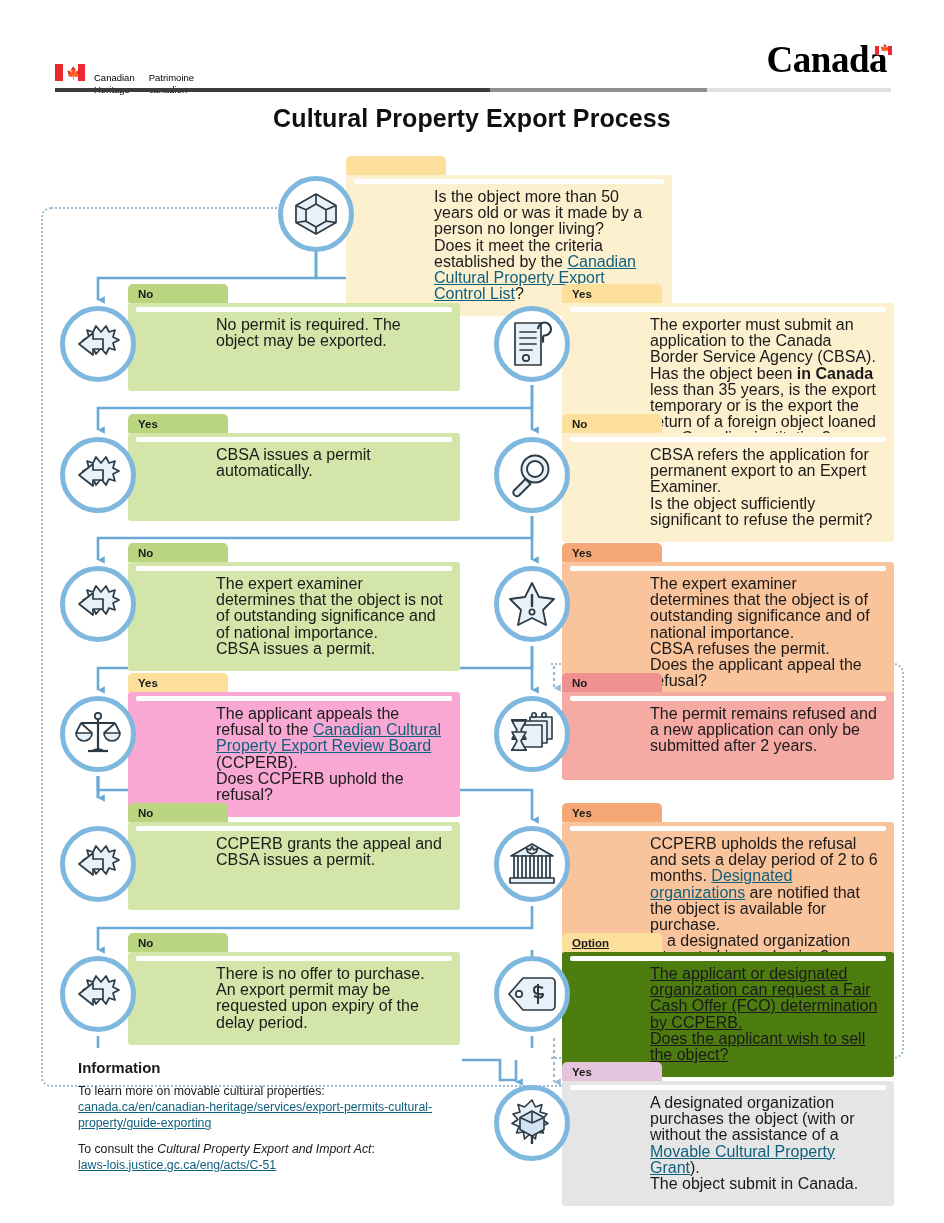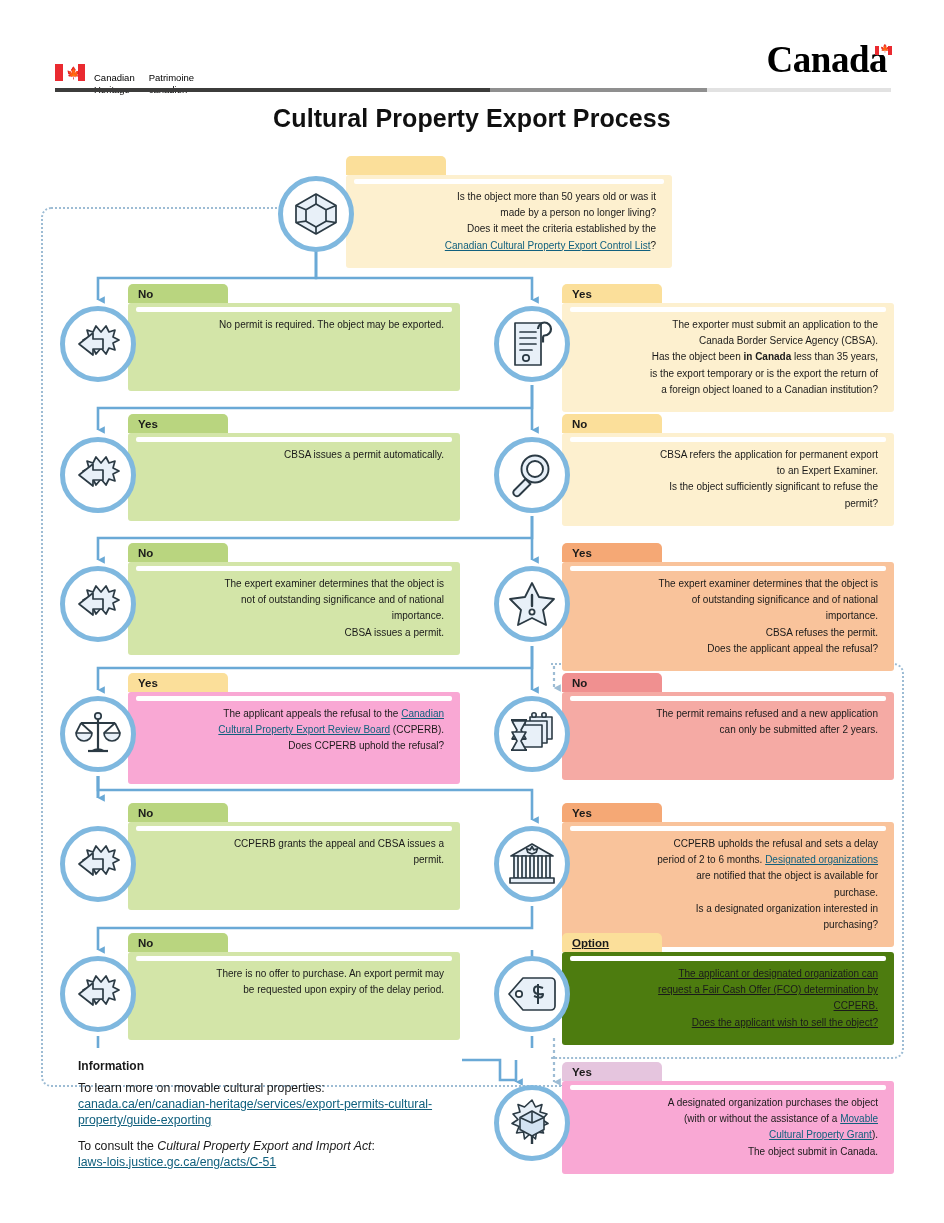--- a/index.html
+++ b/index.html
@@ -48,30 +48,30 @@
   #wires{position:absolute;left:0;top:0;width:944px;height:1223px;}
   .bubble{position:absolute;left:0;top:0;width:76px;height:76px;border-radius:50%;
     background:#fff;border:5px solid #7fb8df;box-sizing:border-box;
     display:flex;align-items:center;justify-content:center;z-index:3;}
   .bubble svg{display:block;}
 
   .folder{position:absolute;}
   .tab{height:19px;border-radius:5px 5px 0 0;display:flex;align-items:center;
     padding:0 10px;font-size:11.5px;font-weight:700;color:#1a1a1a;box-sizing:border-box;}
   .body{border-radius:3px;box-sizing:border-box;padding:14px 16px 14px 0;
-    font-size:10px;line-height:16.2px;color:#1a1a1a;position:relative;text-align:right;}
+    font-size:16px;line-height:16.2px;color:#1a1a1a;position:relative;}
   .body .lip{position:absolute;left:8px;right:8px;top:4px;height:5px;background:#fff;border-radius:2px;}
   .body p{margin:0;}
   .body .txt{padding-left:88px;}
   a.lk{color:#11607e;text-decoration:underline;}
   b{font-weight:700;}
 
   
   .info{position:absolute;left:78px;top:1059px;width:420px;}
-  .info h4{margin:0 0 7px 0;font-size:12px;font-weight:700;}
+  .info h4{margin:0 0 7px 0;font-size:15px;font-weight:700;}
   .info p{margin:0 0 9px 0;font-size:12.3px;line-height:16.2px;}
   .info i{font-style:italic;}
 </style>
 </head>
 <body>
 
 <div id="page">
 
   <div class="hdr">
     <div class="fip">
@@ -423,21 +423,21 @@
       <path d="M16 3 H44 a4 4 0 0 1 4 4 V31 a4 4 0 0 1 -4 4 H16 L2 19 Z"></path>
       <circle cx="12" cy="19" r="3.2" fill="#fff"></circle>
       <path d="M31 9 v20" fill="none" stroke-width="2"></path>
       <path d="M36 13 q-9 -4 -9 2 q0 5 9 4 q0 6 -9 2" fill="none" stroke-width="2"></path>
     </g>
           </svg>
         </span>
       </div>
       <div class="folder" style="left: 562px; top: 1062px; width: 332px;">
         <div class="tab" style="background: rgb(229, 197, 222); width: 100px;">Yes</div>
-        <div class="body" style="background: #f9a8d4; min-height: 92px;">
+        <div class="body" style="background: #e5e5e5; min-height: 92px;">
           <div class="lip"></div>
           <div class="txt">
             <p><span>A designated organization purchases the object (with or without the assistance of a </span><a class="lk" href="#">Movable Cultural Property Grant</a><span>).</span></p>
             <p><span>The object submit in Canada.</span></p>
           </div>
         </div>
       </div>
       <div class="bubble" style="left: 494px; top: 1085px;">
         <span>
           <svg width="48" height="48" viewBox="0 0 48 48">

